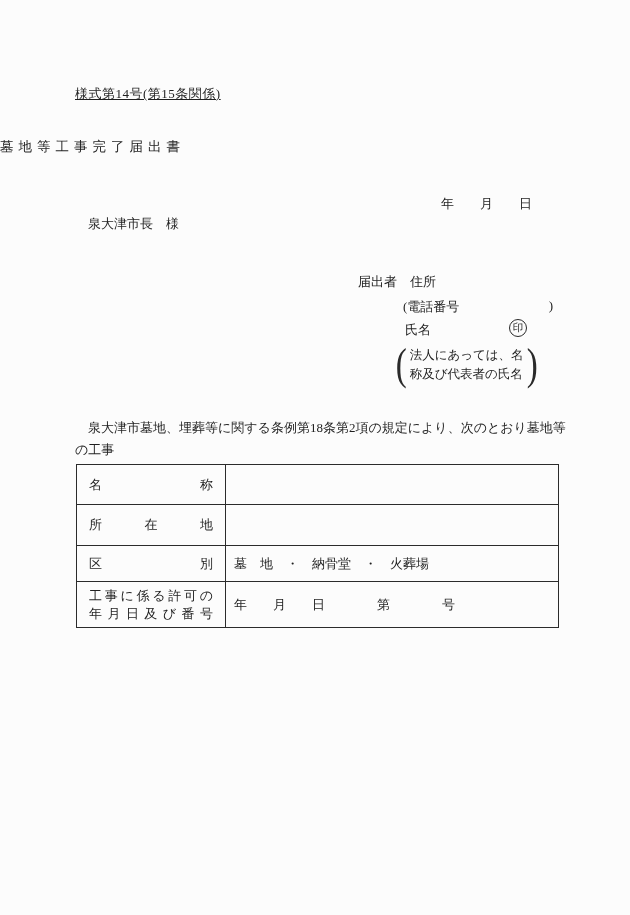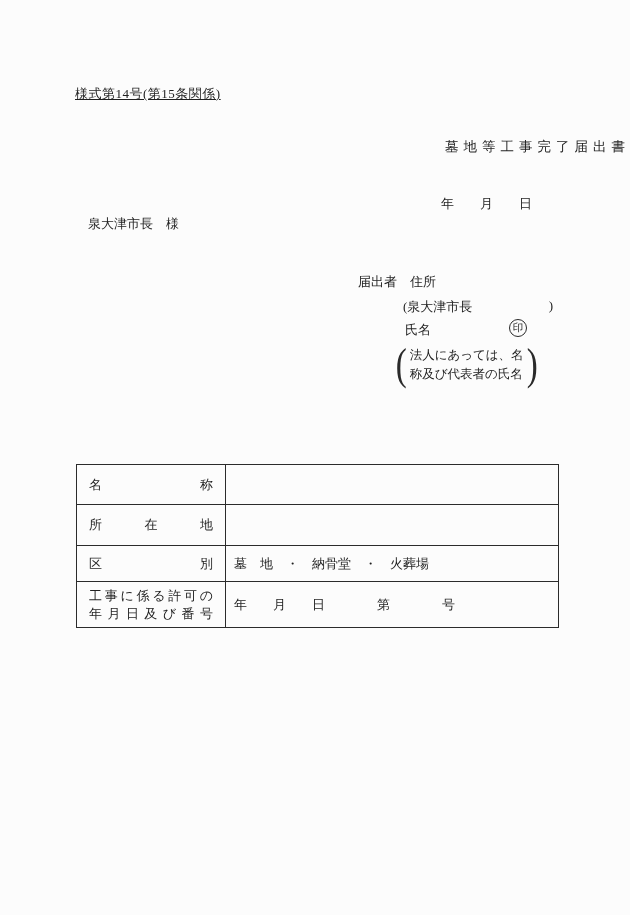--- a/index.html
+++ b/index.html
@@ -11,21 +11,21 @@
     position:relative;
     font-size:13px;
     overflow:hidden;
   }
   .abs { position:absolute; }
 
   .form-number { left:75px; top:85px; letter-spacing:0.5px;text-decoration:underline; }
 
   .doc-title {
     left:0; right:0; top:138px;
-    text-align:right;
+    text-align:left;
     letter-spacing:5px;
     font-size:13.5px;
   }
 
   .date-line { left:441px; top:195px; }
 
   .addressee { left:88px; top:215px;text-align:center; }
 
   .declarant-line { left:358px; top:273px; }
   .declarant-line .gap { display:inline-block; width:13px; }
@@ -97,38 +97,39 @@
 
 <div class="abs date-line">年　　月　　日</div>
 
 <div class="abs addressee">泉大津市長　様</div>
 
 <div class="abs declarant-line">
   <span>届出者</span><span class="gap"></span><span>住所</span>
 </div>
 
 <div class="abs phone-line">
-  <span>(泉大津市長</span>
+  <span>(電話番号</span>
   <span>)</span>
 </div>
 
 <div class="abs name-line">氏名</div>
 
 <div class="abs seal">印</div>
 
 <div class="abs corp-note">
   <span class="paren">(</span>
   <div class="note-lines">
     <div>法人にあっては、名</div>
     <div>称及び代表者の氏名</div>
   </div>
   <span class="paren">)</span>
 </div>
 
 <div class="abs body-text">
+  <div>　泉大津市墓地、埋葬等に関する条例第18条第2項の規定により、次のとおり墓地等の工事</div>
 </div>
 
 <table class="abs form-table">
   <tbody>
       <tr class="r1">
     <td class="lbl">
           <div class="js-justify flexjust">
             <span>名</span>
             <span>称</span>
           </div>

